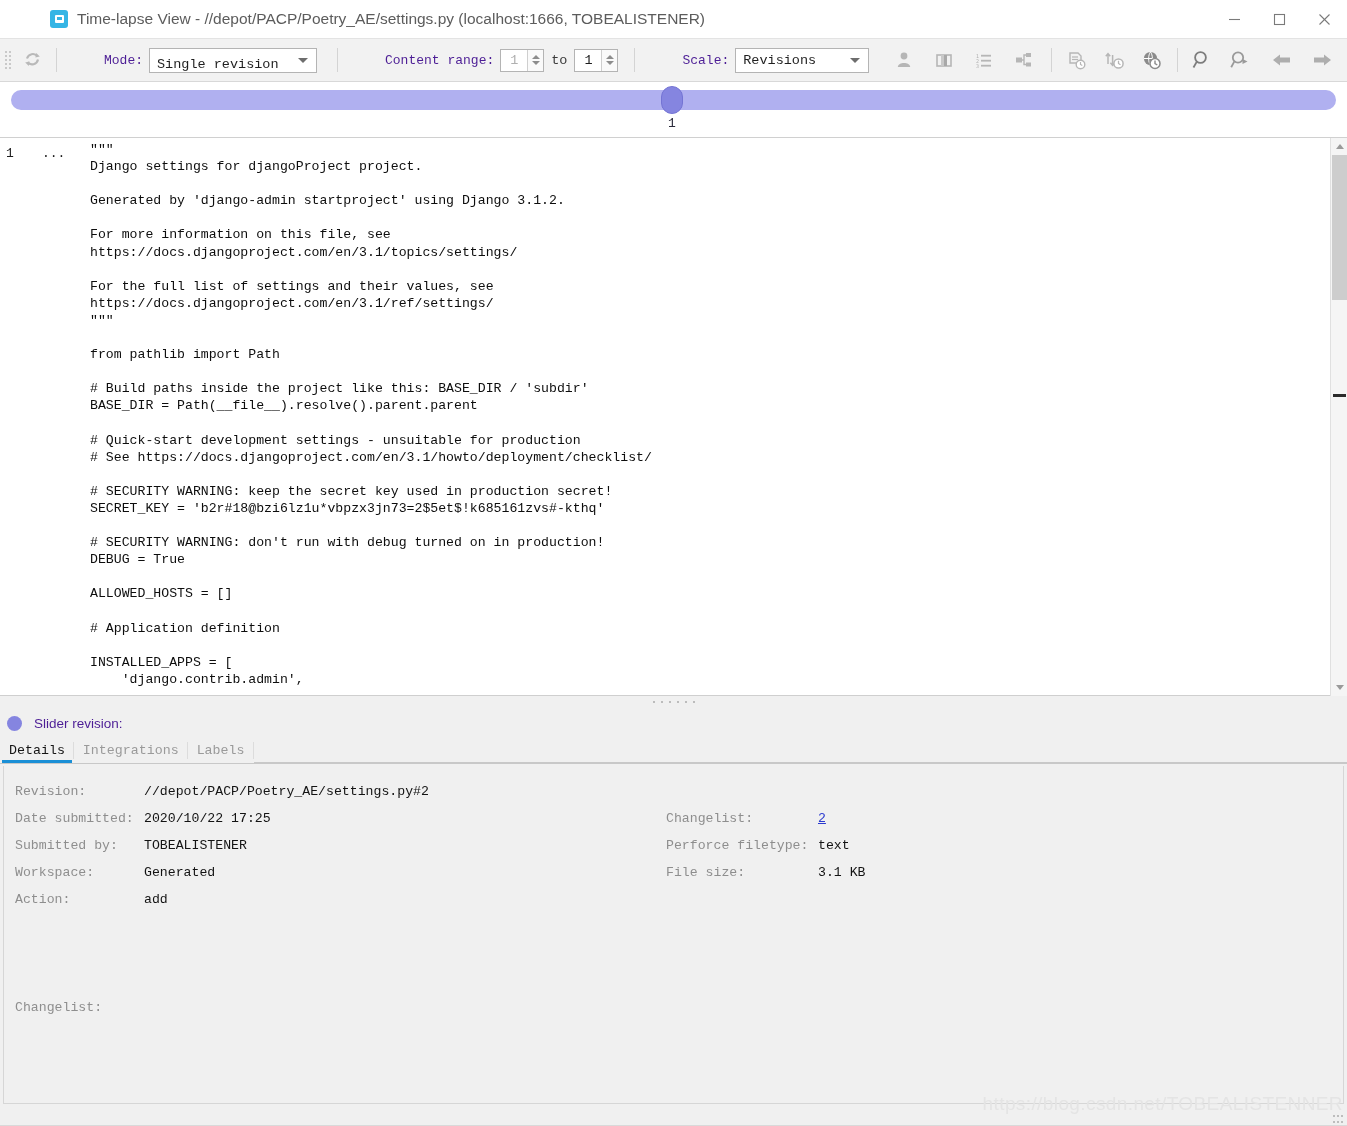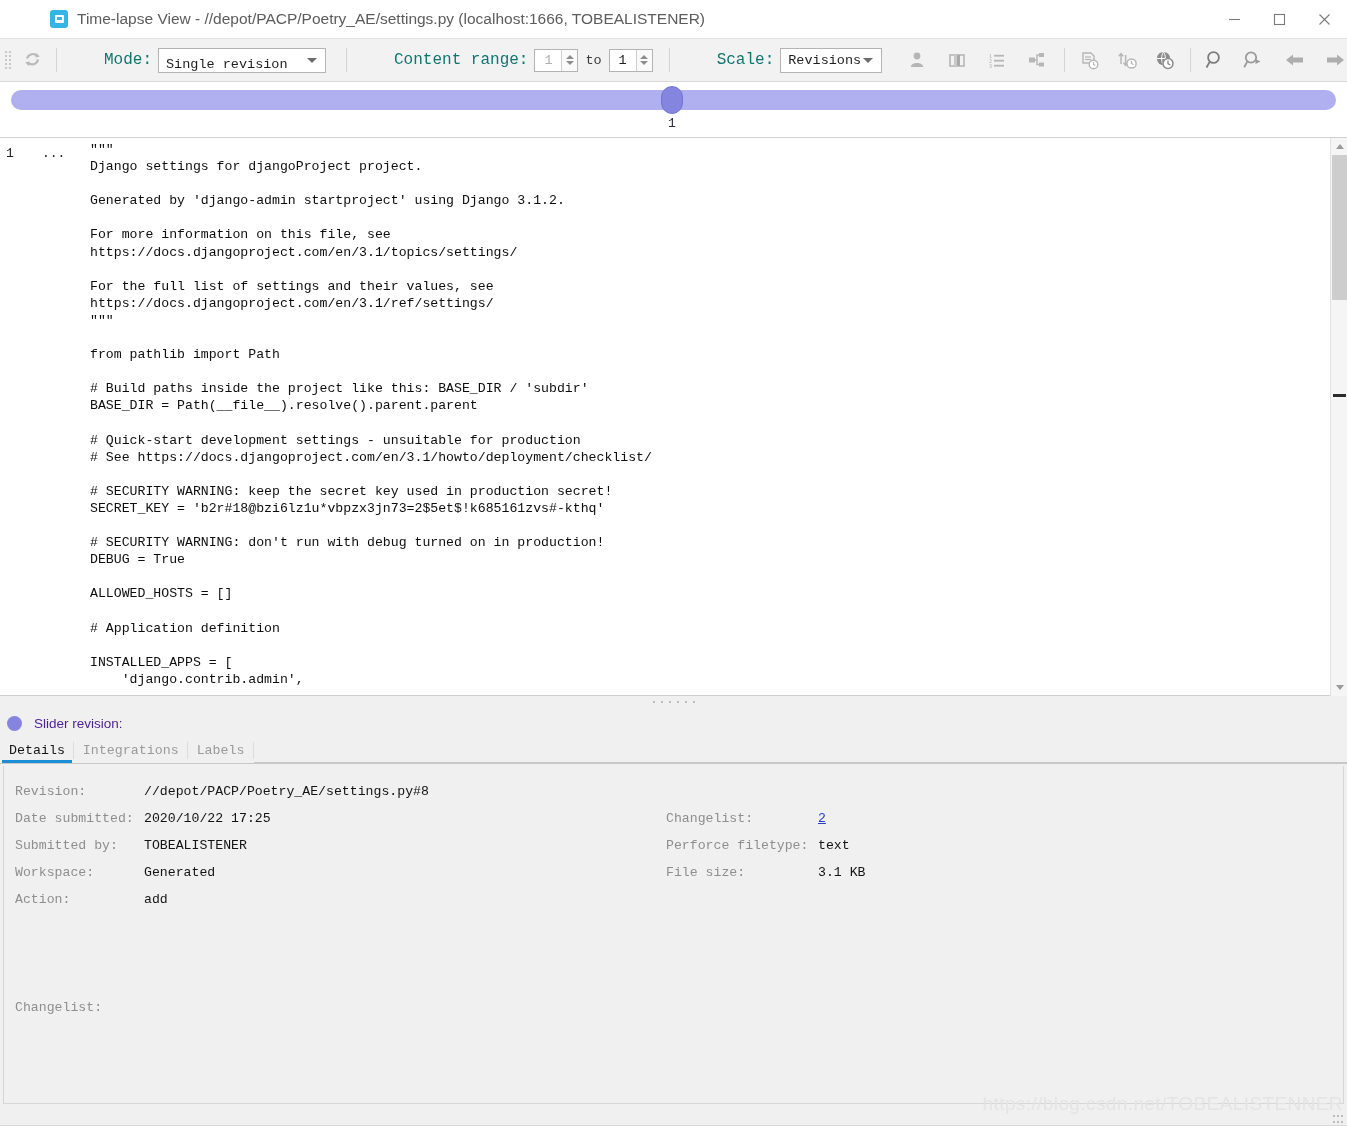--- a/index.html
+++ b/index.html
@@ -54,21 +54,21 @@
   }
   .tb-icon-btn {
     width: 34px; height: 34px; display: flex; align-items: center; justify-content: center;
     flex: none;
   }
   .tb-sep {
     width: 1px; height: 24px; background: #d4d4d4; margin: 0 7px; flex: none;
   }
   .tb-label {
     font-family: "Liberation Mono", monospace;
-    font-size: 16px; color: #0f766e; white-space: nowrap; margin-right: 6px; padding-left: 40px;
+    font-size: 13px; color: #4c1d95; white-space: nowrap; margin-right: 6px; padding-left: 40px;
   }
   .combo {
     height: 25px; background: #ffffff; border: 1px solid #b4b4b4;
     display: flex; align-items: center; position: relative;
     font-family: "Liberation Mono", monospace; font-size: 13.5px; color: #1f1f1f;
     padding-left: 7px; flex: none;
   }
   .combo .caret {
     position: absolute; right: 8px; top: 50%; margin-top: -2px;
     width: 0; height: 0; border-left: 5px solid transparent;
@@ -324,21 +324,21 @@
     <div class="val">1</div>
     <div class="arrows">
         <span class="up"></span>
         <span class="dn"></span>
       </div>
   </div>
 
   <div class="tb-sep" style="margin-left:16px;"></div>
 
   <span class="tb-label">Scale:</span>
-  <div class="combo" style="width:102px;">
+  <div class="combo" style="width:134px;">
     <span>Revisions</span>
     <span class="caret"></span>
   </div>
 
   <div class="tb-icon-btn" style="margin-left:18px;">
     <svg width="20" height="20" viewBox="0 0 20 20">
       <circle cx="10" cy="6" r="3.4" fill="#b6b6b6"></circle>
       <path d="M3.8 17 C4.2 11.8 15.8 11.8 16.2 17 Z" fill="#b6b6b6"></path>
     </svg>
   </div>
@@ -524,21 +524,21 @@
     <span>Labels</span>
     <span class="divider"></span>
   </div>
   <div class="tabs-filler"></div>
 </div>
 
 <div class="details">
   <div class="details-inner">
 
     <span class="fld-label" style="left:11px; top:18px;">Revision:</span>
-    <span class="fld-value" style="left:140px; top:18px;">//depot/PACP/Poetry_AE/settings.py#8</span>
+    <span class="fld-value" style="left:140px; top:18px;">//depot/PACP/Poetry_AE/settings.py#2</span>
 
     <span class="fld-label" style="left:11px; top:45px;">Date submitted:</span>
     <span class="fld-value" style="left:140px; top:45px;">2020/10/22 17:25</span>
 
     <span class="fld-label" style="left:11px; top:72px;">Submitted by:</span>
     <span class="fld-value" style="left:140px; top:72px;">TOBEALISTENER</span>
 
     <span class="fld-label" style="left:11px; top:99px;">Workspace:</span>
     <span class="fld-value" style="left:140px; top:99px;">Generated</span>
 

